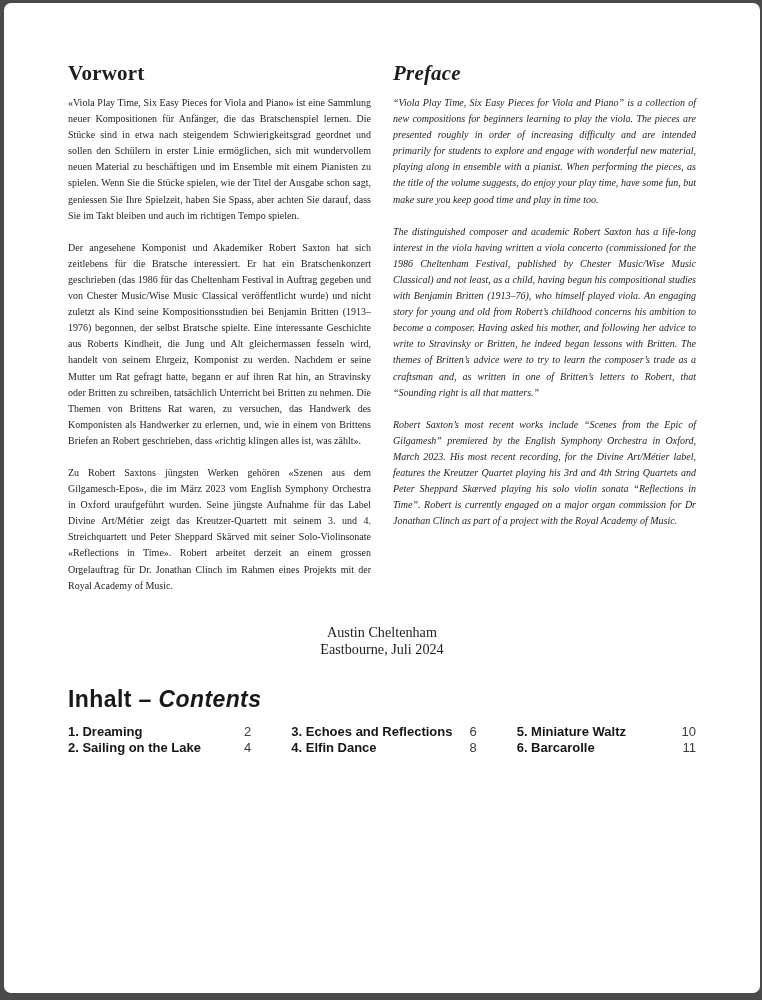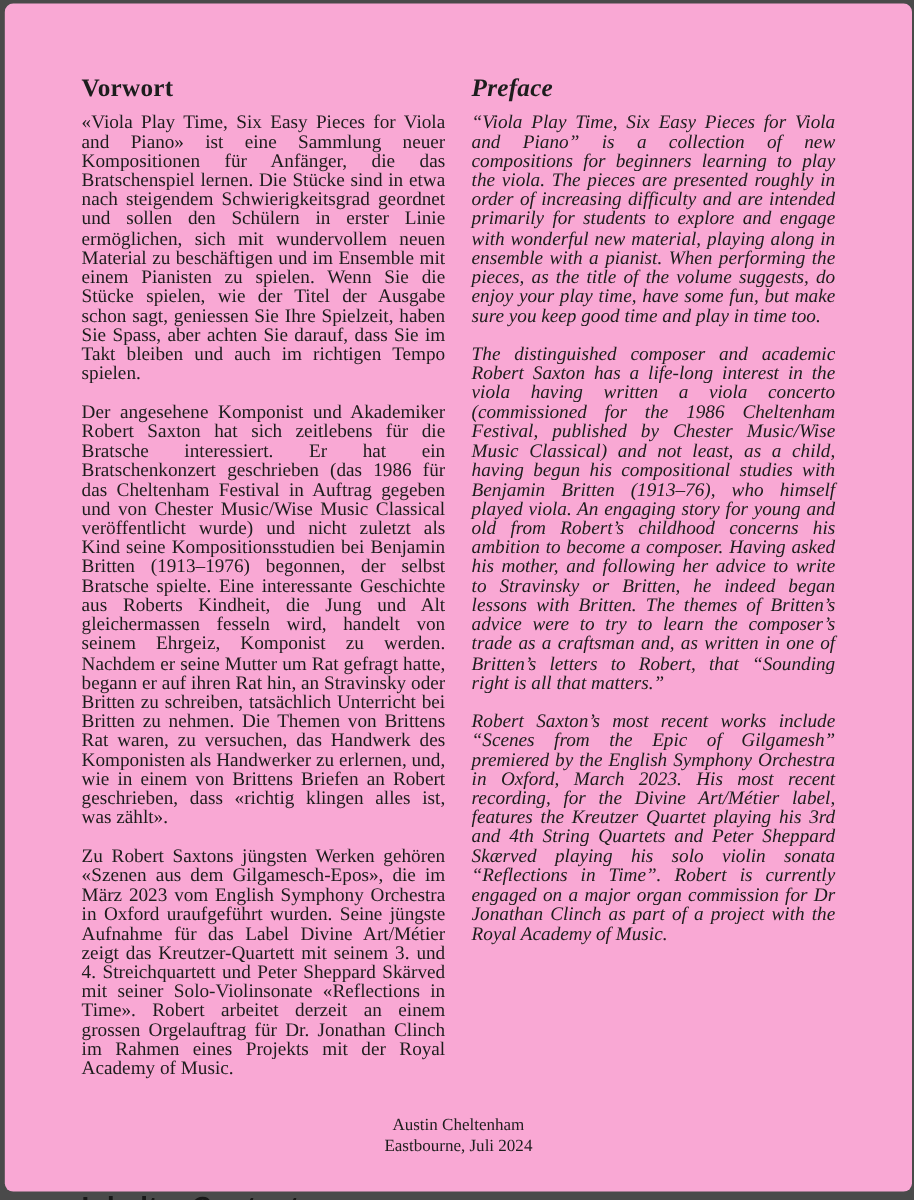--- a/index.html
+++ b/index.html
@@ -6,35 +6,35 @@
   body {
     width: 762px; height: 1000px;
     background: #4a4a4a;
     position: relative;
     font-family: "Liberation Serif", serif;
     overflow: hidden;
   }
   .page {
     position: absolute;
     left: 4px; top: 3px; right: 2px; bottom: 7px;
-    background: #f9a8d4;
+    background: #ffffff;
     border-radius: 7px;
     box-sizing: border-box;
     padding: 58px 64px 0 64px;
     color: #1d1d1d;
   }
   .columns { display: flex; gap: 22px; }
   .col { flex: 1; min-width: 0; }
   .col-heading {
     font-size: 21px; font-weight: bold;
     margin: 0 0 9px 0; letter-spacing: 0.2px;
   }
   .col-en .col-heading { font-style: italic; }
   .col p {
-    font-size: 16px; line-height: 16.1px;
+    font-size: 10px; line-height: 16.1px;
     text-align: justify; margin: 0 0 16px 0;
   }
   .col-en p { font-style: italic; }
   .signature {
     text-align: center; font-size: 14.2px; line-height: 17px;
     margin-top: 14px;
   }
   .toc-section { margin-top: 28px; }
   .toc-heading {
     font-family: "Liberation Sans", sans-serif;

